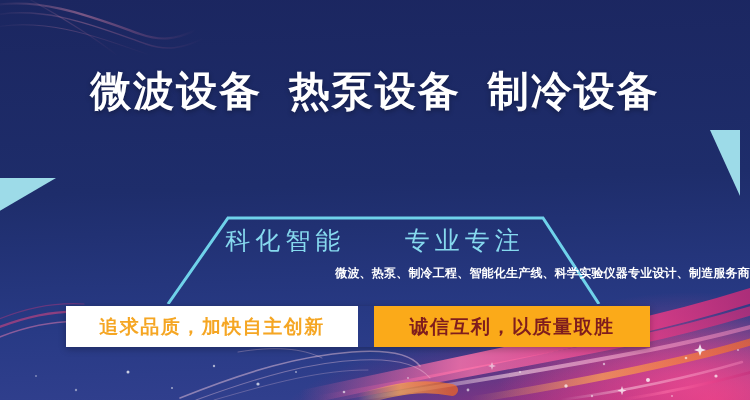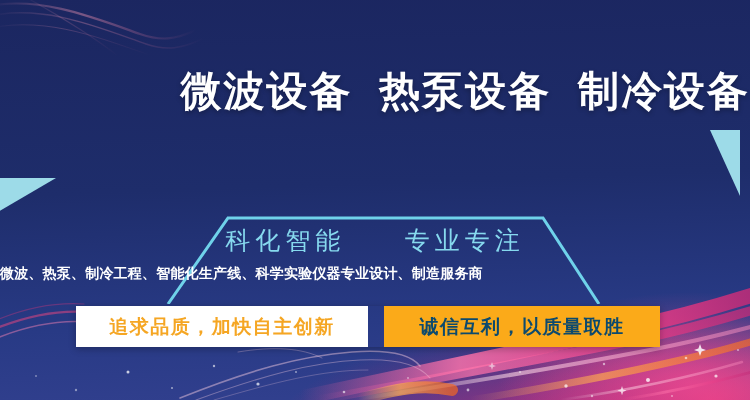--- a/index.html
+++ b/index.html
@@ -40,72 +40,72 @@
     position:absolute;left:0;right:0;top:62px;
     text-align:center;
     color:#ffffff;
     font-weight:bold;
     font-size:41px;
     line-height:1.42;
     letter-spacing:1px;
     text-shadow:0 2px 5px rgba(0,0,0,.30);
     z-index:5;
   }
-  .headline .line{white-space:pre;display:block;text-align:right;}
+  .headline .line{white-space:pre;display:block;}
   .headline .line1{letter-spacing:2px;}
 
   
   .hex-wrap{
     position:absolute;left:0;right:0;top:212px;height:92px;z-index:4;
   }
   .hex-wrap svg{position:absolute;left:0;top:0;width:750px;height:92px;}
 
   .hex-title{
     position:absolute;left:0;right:0;top:224px;
     text-align:center;
     color:#86d9ee;
     font-size:25px;
     font-weight:normal;
     letter-spacing:5px;
     white-space:pre;
     z-index:6;
   }
   .hex-sub{
     position:absolute;left:0;right:0;top:265px;
-    text-align:left;
+    text-align:right;
     color:#ffffff;
-    font-size:14px;
+    font-size:12px;
     font-weight:bold;
     letter-spacing:.2px;
     white-space:pre;
     z-index:6;
   }
 
   
   .slogans{
-    position:absolute;left:76px;top:306px;
+    position:absolute;left:66px;top:306px;
     width:584px;height:41px;
     display:flex;z-index:7;
     box-shadow:0 2px 7px rgba(0,0,0,.28);
   }
   .slogan{
     display:flex;align-items:center;justify-content:center;
     font-size:19px;font-weight:bold;
     letter-spacing:1.5px;
     white-space:pre;
   }
   .slogan-left{
     flex:0 0 292px;
     background:#ffffff;
     color:#f5a623;
   }
   .slogan-right{
     flex:1 1 auto;
     background:#fbaa19;
-    color:#0c4a6e;
+    color:#7f1d1d;
     margin-left:16px;
   }
 </style>
 </head>
 <body>
 
 <div class="banner">
 
   <div class="bg-art">
     <svg viewBox="0 0 750 400" xmlns="http://www.w3.org/2000/svg">

